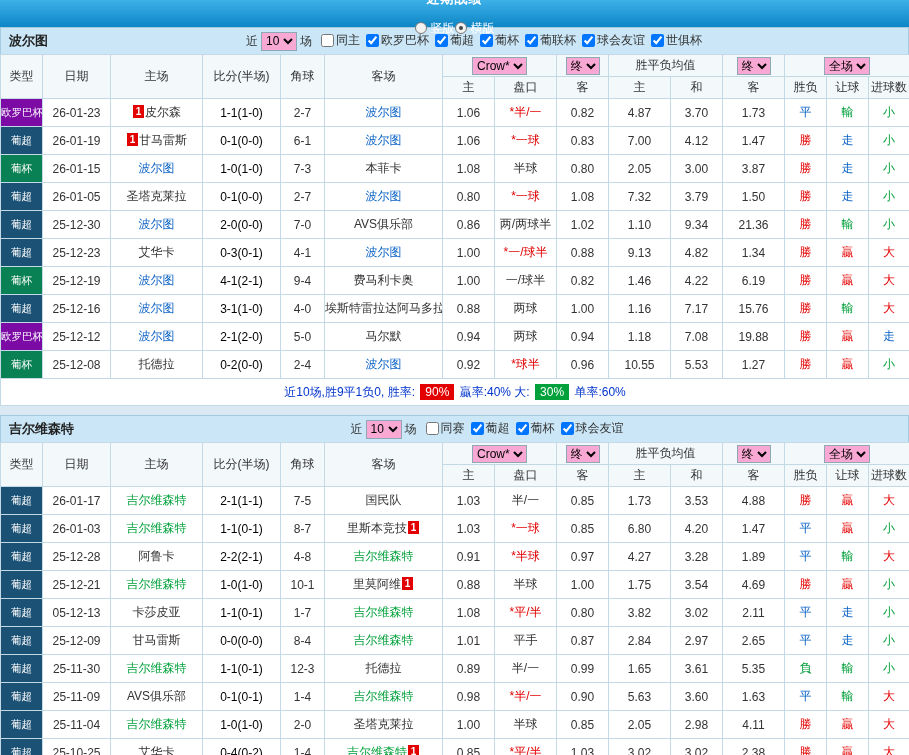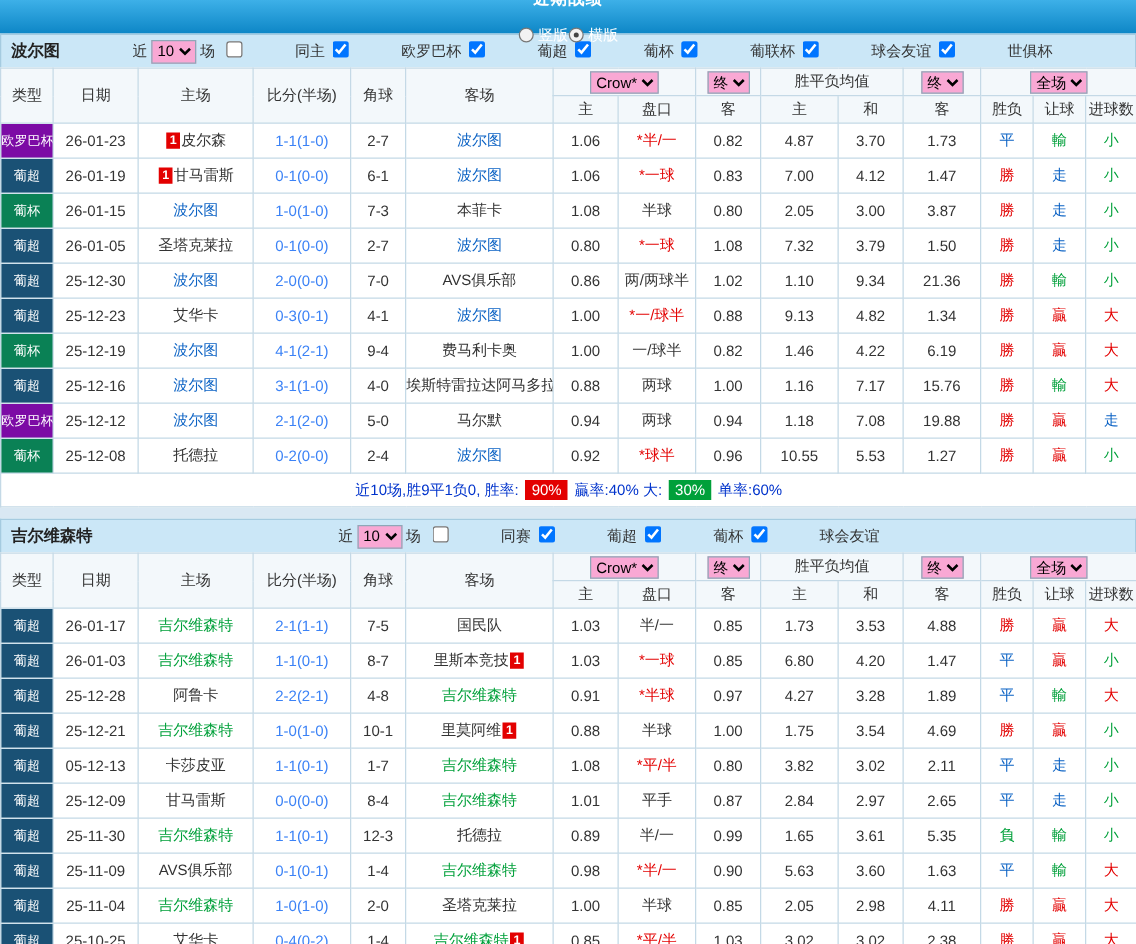--- a/index.html
+++ b/index.html
@@ -8,36 +8,36 @@
   .topbar-title{font-weight:bold;color:#ffffff;font-size:13px;letter-spacing:1px;}
   .radio{display:inline-flex;align-items:center;gap:4px;color:#fff;cursor:pointer;}
   .radio-dot{width:12px;height:12px;border-radius:50%;background:#f2f2f2;border:1px solid #777;position:relative;display:inline-block;box-sizing:border-box;}
   .radio.checked .radio-dot::after{content:"";position:absolute;left:3px;top:3px;width:4px;height:4px;border-radius:50%;background:#444;}
   .section{background:#fff;}
   #section-1{margin-top:9px;}
   .section-header{height:27px;background:#cbe7f7;border:1px solid #a5cbe0;border-bottom:none;display:flex;align-items:center;padding:0 8px;box-sizing:border-box;}
   .team-name{font-weight:bold;font-size:13px;color:#222;}
   .filter{flex:1;display:flex;align-items:center;justify-content:center;gap:3px;}
   .filter select{height:19px;font-size:12px;}
-  .cb{display:inline-flex;align-items:flex-start;margin-left:6px;cursor:pointer;gap:40px;}
+  .cb{display:inline-flex;align-items:center;margin-left:6px;cursor:pointer;}
   .cb input{width:13px;height:13px;margin:0 2px 0 0;}
   table{border-collapse:collapse;table-layout:fixed;width:909px;background:#fff;padding-left:32px;}
   th,td{border:1px solid #c4d9e6;text-align:center;padding:0;white-space:nowrap;overflow:hidden;}
   thead th{height:21px;font-weight:normal;background:#f3f8fb;color:#333;}
   tbody td{height:27px;}
   select{border:1px solid #8ea8b8;background:#f9a8d4;font-size:12px;}
   .lg{color:#fff;font-size:10.5px;}
   .lg-purple{background:#7c0ba5;}
   .lg-navy{background:#1a5175;}
   .lg-green{background:#0a8155;}
   .c-k{color:#333;}
   .c-b{color:#0b62c4;}
   .c-r{color:#e30000;}
   .c-g{color:#00a03a;}
-  .score{color:#3b82f6;}
+  .score{color:#000000;}
   .badge{display:inline-block;background:#e30000;color:#fff;width:11px;height:13px;line-height:13px;font-size:10px;font-weight:bold;text-align:center;margin:0 1px;vertical-align:1px;}
   .summary-row td{height:26px;}
   .sum-plain{color:#0033cc;}
   .sum-red{background:#e30000;color:#fff;padding:1px 5px;margin:0 2px;}
   .sum-green{background:#00a03a;color:#fff;padding:1px 5px;margin:0 2px;}
 </style>
 </head>
 <body>
 
 <div class="topbar">

